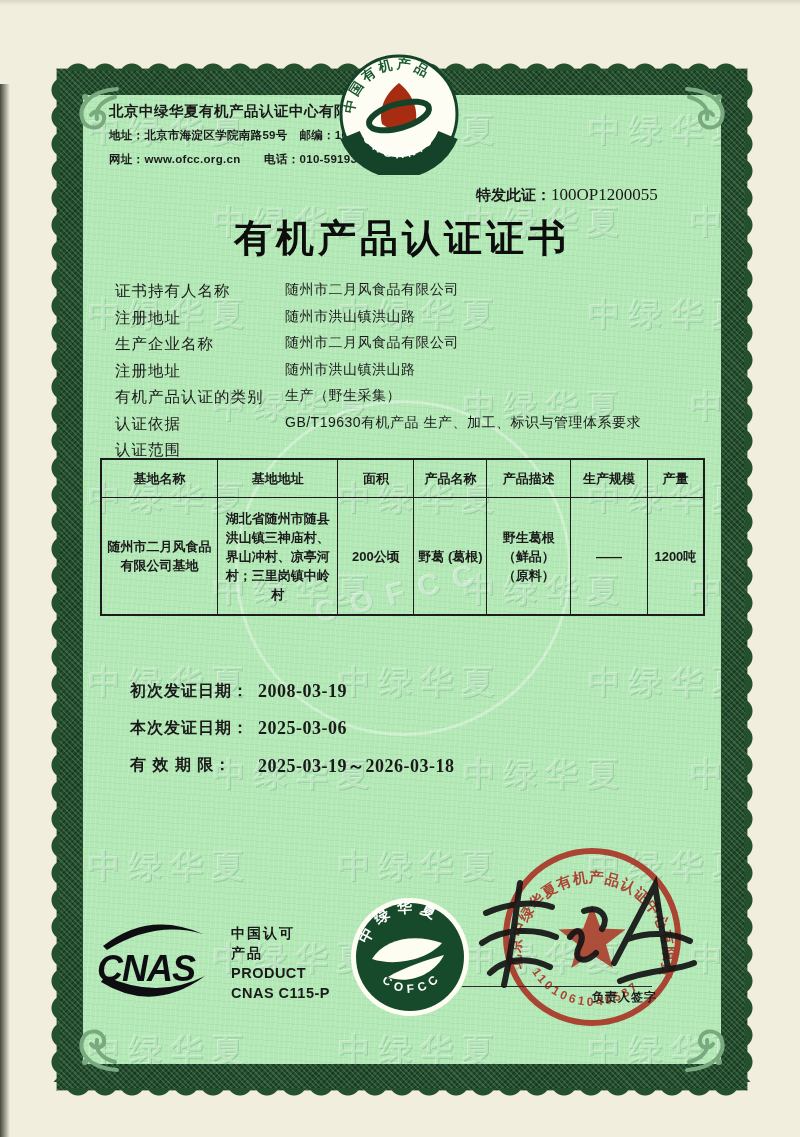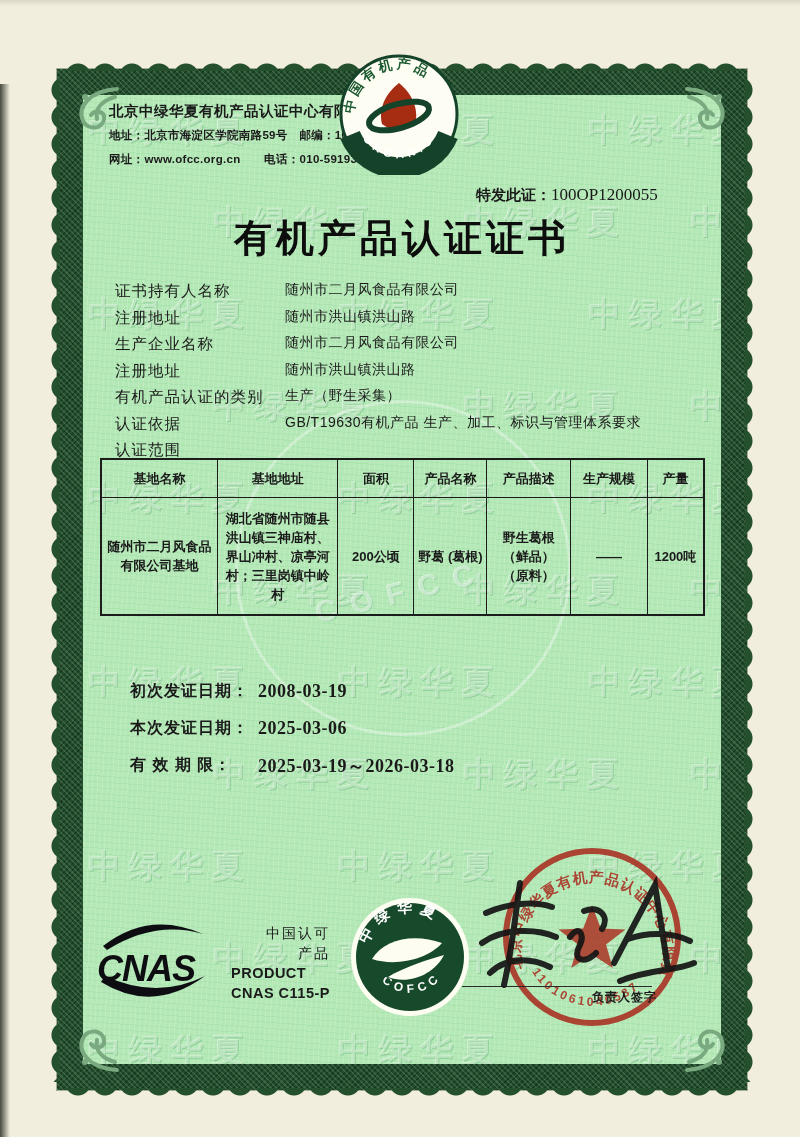--- a/index.html
+++ b/index.html
@@ -89,21 +89,21 @@
 
   
   .dates{position:absolute;left:47px;top:578px;}
   .drow{display:flex;height:37px;align-items:center;}
   .dlabel{font-size:16px;font-weight:700;letter-spacing:1px;width:128px;flex:none;}
   .dvalue{font-family:"Liberation Serif","DejaVu Serif",serif;font-size:18px;font-weight:600;letter-spacing:.5px;}
 
   
   .cnas-logo{position:absolute;left:14px;top:823px;width:112px;height:88px;}
   .accr{position:absolute;left:148px;top:828px;line-height:20px;}
-  .accr .zh{font-size:14px;font-weight:400;letter-spacing:2px;text-align:right;}
+  .accr .zh{font-size:14px;font-weight:700;letter-spacing:2px;}
   .accr .en{font-size:14.5px;font-weight:800;letter-spacing:.5px;}
   .cofcc-logo{position:absolute;left:265px;top:800px;width:124px;height:124px;}
   .stamp{position:absolute;left:409px;top:746px;width:200px;height:200px;opacity:.92;
     mix-blend-mode:multiply;}
   .signature{position:absolute;left:379px;top:770px;width:240px;height:150px;z-index:5;}
   .sign-line{position:absolute;left:379px;top:891px;width:190px;border-top:1.5px solid #2a2a2a;z-index:4;}
   .sign-label{position:absolute;left:509px;top:894px;font-size:12px;font-weight:700;z-index:4;letter-spacing:1px;}
 </style>
 </head>
 <body>

